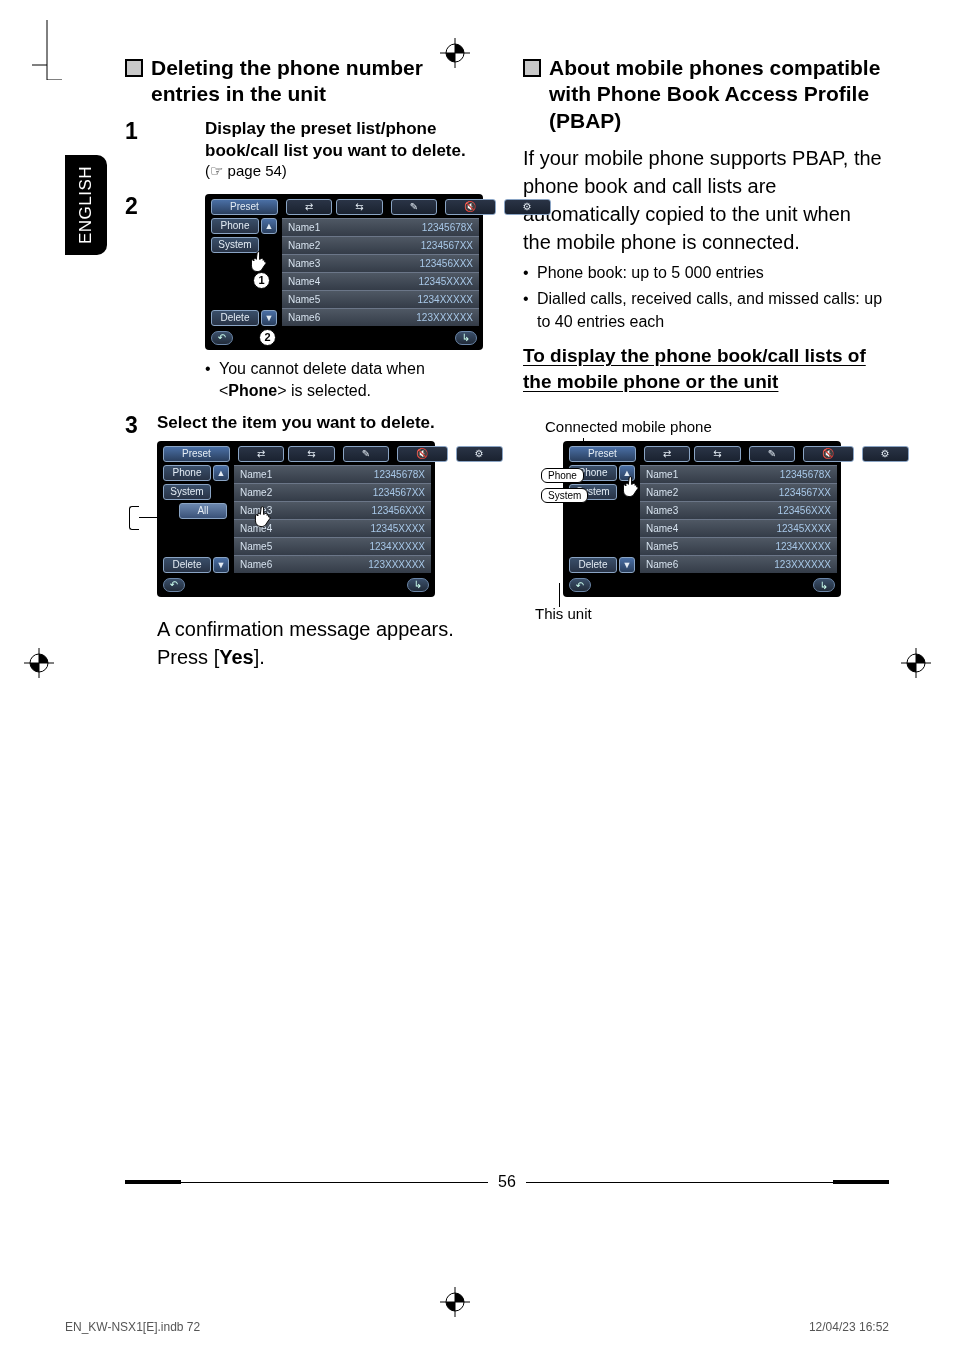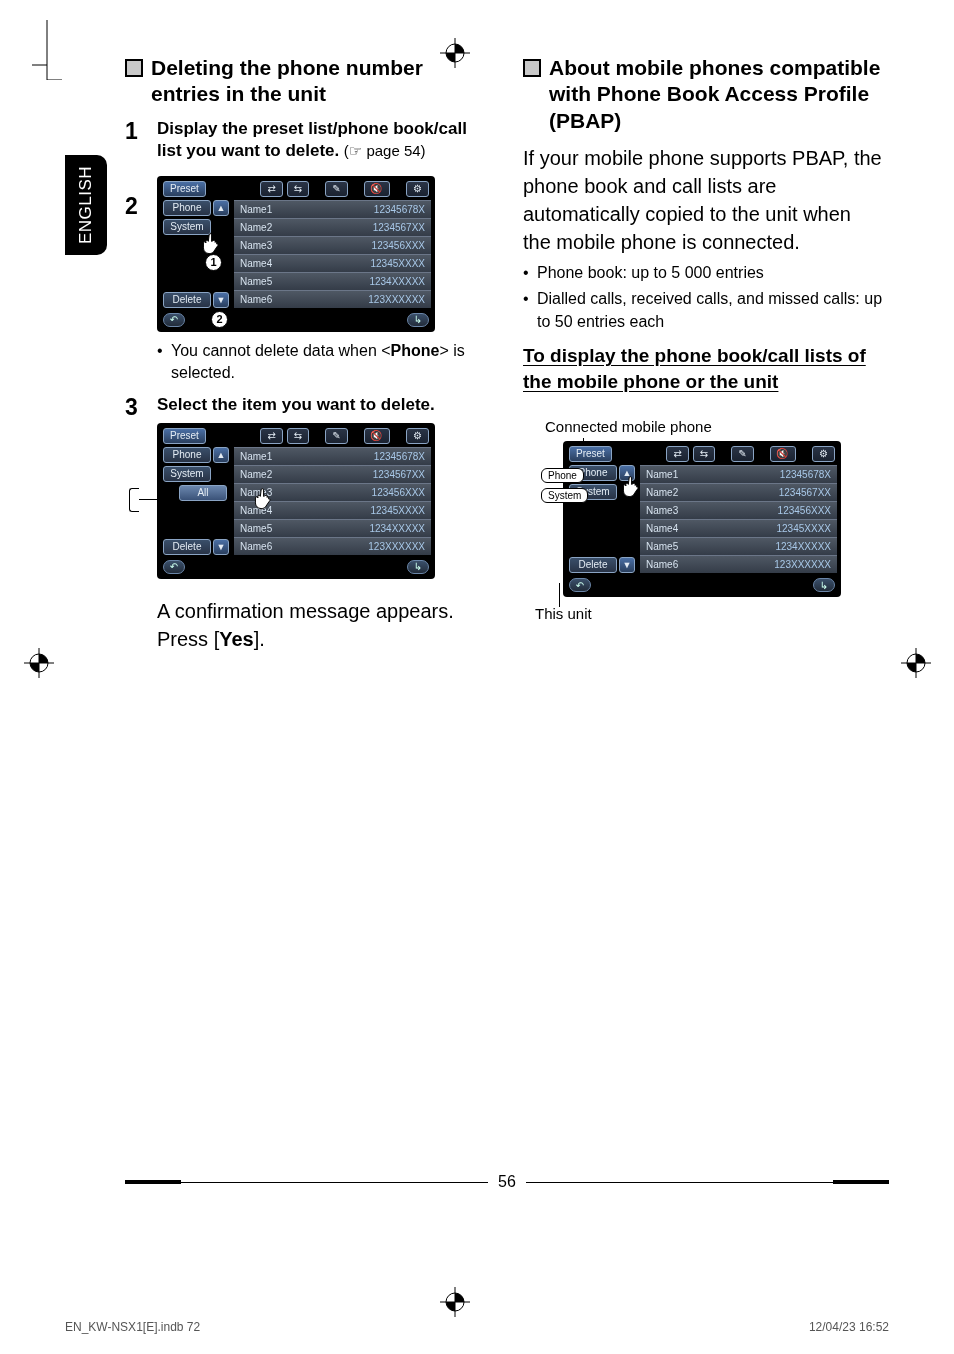--- a/index.html
+++ b/index.html
@@ -73,21 +73,21 @@
     color: #e4ecf4;
     position: relative;
     margin: 6px 0 8px 20px;
   }
   .device .tabs-row { display: flex; align-items: center; height: 18px; gap: 4px; padding: 0 2px; }
   .device .tab-btn {
     background: linear-gradient(#4a6fa5,#2a3f5e);
     border: 1px solid #8aa4c4;
     border-radius: 3px;
     height: 16px;
-    padding: 0 6px;
+    padding: 0 18px;
     font-size: 10px;
     line-height: 14px;
     display: inline-flex; align-items: center; justify-content: center;
   }
   .device .tab-btn.dark { background: linear-gradient(#2a3446,#1a2230); }
   .device .tab-btn.dim { background: linear-gradient(#3a4f6a,#283346); }
   .device .spacer { flex: 1; }
   .device .body-area { display: flex; }
   .device .left-col { width: 52px; display: flex; flex-direction: column; gap: 3px; padding: 2px; }
   .device .left-col .tab-btn { width: 100%; justify-content: center; }
@@ -213,21 +213,21 @@
       <div class="section-heading">
         <div class="square-bullet"></div>
         <div class="h2">Deleting the phone number entries in the unit</div>
       </div>
 
       <div style="display:flex; gap:0;">
         <div style="width:32px; flex-shrink:0;">
           <div class="step-num">1</div>
           <div class="step-num" style="margin-top:48px;">2</div>
         </div>
-        <div style="flex:1;">
+        <div style="flex:1;margin-left:48px;">
           <div>
             <span class="step-text">Display the preset list/phone book/call list you want to delete.</span>
             <span class="step-text-light"><span> (</span><span class="pointer">☞</span><span> page 54)</span></span>
           </div>
 
           <div class="device rel" style="margin-left:0; margin-top:14px;">
             <div class="tabs-row">
               <span class="tab-btn">Preset</span>
               <span class="spacer"></span>
               <span class="tab-btn dark">⇄</span>
@@ -384,21 +384,21 @@
     </div>
 
     <div class="col">
       <div class="section-heading">
         <div class="square-bullet"></div>
         <div class="h2">About mobile phones compatible with Phone Book Access Profile (PBAP)</div>
       </div>
       <div class="body-text">If your mobile phone supports PBAP, the phone book and call lists are automatically copied to the unit when the mobile phone is connected.</div>
       <ul class="bullets">
         <li>Phone book: up to 5 000 entries</li>
-        <li>Dialled calls, received calls, and missed calls: up to 50 entries each</li>
+        <li>Dialled calls, received calls, and missed calls: up to 40 entries each</li>
       </ul>
 
       <div class="underline-heading">To display the phone book/call lists of the mobile phone or the unit</div>
 
       <div class="rel" style="margin-left:20px;">
         <div class="caption">Connected mobile phone</div>
         <div style="position:absolute; left:40px; top:20px; width:1px; height:32px; background:#000;"></div>
 
         <div class="device" style="margin-left:20px;">
           <div class="tabs-row">

